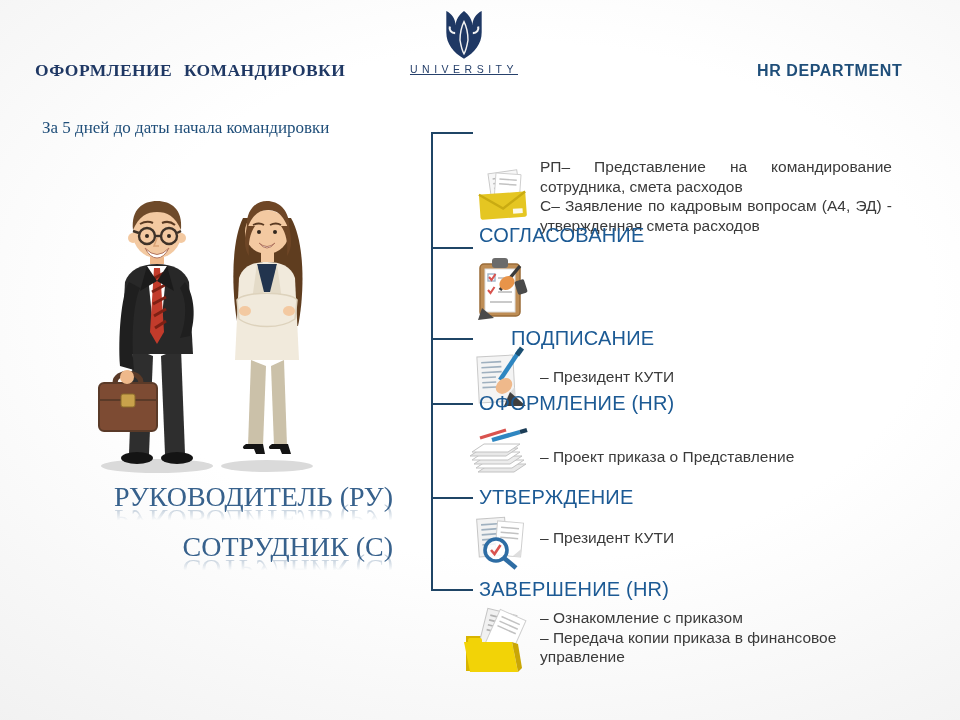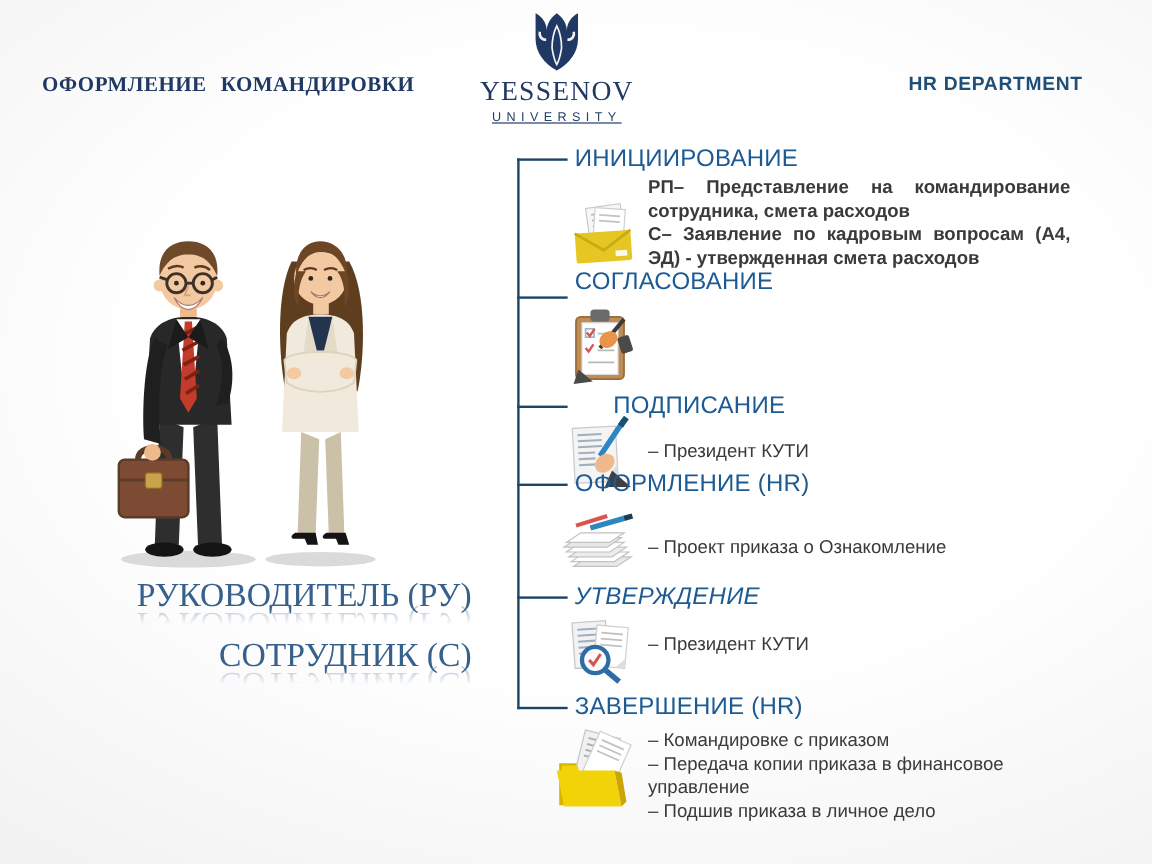--- a/index.html
+++ b/index.html
@@ -21,21 +21,21 @@
   .logo svg{display:block;margin:0 auto;}
   .logo-name{font-family:"Liberation Serif",serif;font-size:23px;color:#1F3864;
         letter-spacing:1px;margin-top:3px;}
   .logo-tagline{font-size:10.5px;color:#26406B;letter-spacing:4.5px;margin-top:3px;text-decoration:underline;}
   
   .tl-line{left:431px;top:132px;width:2px;height:459px;background:#1F4566;}
   .tick{left:431px;width:42px;height:2px;background:#1F4566;}
   
   .stage-title{font-size:20px;color:#1C5A94;letter-spacing:.2px;white-space:nowrap;left:479px;}
   .stage-items{left:540px;font-size:15.5px;line-height:19.5px;color:#3A3A3A;}
-  .s1{top:147px;width:352px;text-align:justify;font-weight:bold;}
+  .s1{top:157px;width:352px;text-align:justify;}
   .s2{top:262px;width:330px;}
   .s3{top:367px;width:330px;}
   .s4{top:447px;width:360px;}
   .s5{top:528px;width:330px;}
   .s6{top:608px;width:302px;}
   
   .captions{left:45px;top:482px;width:348px;text-align:right;
             font-family:"Liberation Serif",serif;color:#37618C;}
   .cap-group{position:relative;height:50px;}
   .cap{font-size:28px;line-height:30px;white-space:nowrap;text-shadow:0 1px 1px rgba(255,255,255,.6);}
@@ -51,24 +51,24 @@
   <div class="abs title">ОФОРМЛЕНИЕ  КОМАНДИРОВКИ</div>
   <div class="abs dept">HR DEPARTMENT</div>
 
   <div class="abs logo">
     <svg width="46" height="52" viewBox="0 0 52 56">
       <path fill="#1F3864" d="M26 56 C14 49 6 39 6 26 L6 2 C12 5 16.5 11 16.5 18.5 C16.5 12 20.5 6 26 2 C31.5 6 35.5 12 35.5 18.5 C35.5 11 40 5 46 2 L46 26 C46 39 38 49 26 56 Z"></path>
       <path d="M16 27 c-4.5 0 -7 -3.5 -6 -7.5" stroke="#f2f2f2" stroke-width="2.4" fill="none"></path>
       <path d="M36 27 c4.5 0 7 -3.5 6 -7.5" stroke="#f2f2f2" stroke-width="2.4" fill="none"></path>
       <path d="M26 14 C23 20 21.5 28 21.5 35 C23 44 24.5 48 26 50.5 C27.5 48 29 44 30.5 35 C30.5 28 29 20 26 14 Z" fill="none" stroke="#f2f2f2" stroke-width="1.6"></path>
     </svg>
-    <div class="logo-name">YESSENOV</div>
     <div class="logo-tagline">UNIVERSITY</div>
   </div>
 
+  <div class="abs subtitle">За 5 дней до даты начала командировки</div>
 
   <svg class="abs" style="left:85px;top:186px;" width="250" height="292" viewBox="0 0 250 292">
 
     <ellipse cx="72" cy="280" rx="56" ry="7" fill="#dadada"></ellipse>
     <ellipse cx="182" cy="280" rx="46" ry="6" fill="#dadada"></ellipse>
 
     <g>
       <path d="M48 162 L44 268 L64 268 L68 170 Z" fill="#2e2e2e"></path>
       <path d="M76 170 L80 268 L100 268 L96 162 Z" fill="#2e2e2e"></path>
       <ellipse cx="52" cy="272" rx="16" ry="6" fill="#141414"></ellipse>
@@ -152,21 +152,20 @@
   <div>
     <div class="abs tl-line"></div>
     <div class="abs tick" style="top:132px;"></div>
     <div class="abs tick" style="top:247px;"></div>
     <div class="abs tick" style="top:338px;"></div>
     <div class="abs tick" style="top:403px;"></div>
     <div class="abs tick" style="top:497px;"></div>
     <div class="abs tick" style="top:589px;"></div>
   </div>
 
-  <div class="abs stage-title" style="top:121px;">ИНИЦИИРОВАНИЕ</div>
   <svg class="abs" style="left:474px;top:166px;" width="58" height="58" viewBox="0 0 60 60">
     <g transform="rotate(-8 30 18)">
         <rect x="16" y="6" width="30" height="24" fill="#f7f7f7" stroke="#c9c9c9"></rect>
       <path d="M20 12 h22 M20 17 h22 M20 22 h16" stroke="#b9b9b9" stroke-width="1.6"></path>
       </g>
     <g transform="rotate(4 34 18)">
         <rect x="22" y="8" width="26" height="22" fill="#ffffff" stroke="#cfcfcf"></rect>
       <path d="M26 14 h18 M26 19 h18" stroke="#c2c2c2" stroke-width="1.5"></path>
       </g>
     <g transform="rotate(-4 30 42)">
@@ -219,24 +218,24 @@
       <path d="M10 40 L46 40 L58 32 L22 32 Z" fill="#ececec"></path>
       <path d="M8 36 L44 36 L56 28 L20 28 Z" fill="#ffffff"></path>
       <path d="M6 32 L42 32 L54 24 L18 24 Z" fill="#e8e8e8"></path>
       <path d="M8 28 L44 28 L56 20 L20 20 Z" fill="#ffffff"></path>
     </g>
     <path d="M16 14 L42 6" stroke="#D9534F" stroke-width="3.4"></path>
     <path d="M28 16 L56 8" stroke="#2E86C1" stroke-width="4.4"></path>
     <path d="M56 8 L63 6" stroke="#1b3d57" stroke-width="4.4"></path>
   </svg>
   <div class="abs stage-items s4">
-    <div>– Проект приказа  о Ознакомление</div>
-  </div>
-
-  <div class="abs stage-title" style="top:486px;font-style:italic;">УТВЕРЖДЕНИЕ</div>
+    <div>– Проект приказа  о Представление</div>
+  </div>
+
+  <div class="abs stage-title" style="top:486px;">УТВЕРЖДЕНИЕ</div>
   <svg class="abs" style="left:472px;top:512px;" width="60" height="58" viewBox="0 0 60 58">
     <g transform="rotate(-4 22 26)">
       <rect x="6" y="6" width="28" height="38" fill="#f2f2f2" stroke="#c5c5c5"></rect>
       <path d="M10 12 h20 M10 17 h20 M10 22 h20 M10 27 h14 M10 32 h14" stroke="#9fb0bf" stroke-width="1.7"></path>
     </g>
     <g transform="rotate(5 38 28)">
       <rect x="24" y="10" width="26" height="34" fill="#ffffff" stroke="#cfcfcf"></rect>
       <path d="M28 16 h18 M28 21 h18 M28 26 h18" stroke="#c2c2c2" stroke-width="1.5"></path>
       <path d="M50 36 L42 44 L50 44 Z" fill="#dedede"></path>
     </g>
@@ -257,18 +256,17 @@
     </g>
     <g transform="rotate(24 46 30)">
       <rect x="30" y="8" width="28" height="38" fill="#ffffff" stroke="#cfcfcf"></rect>
       <path d="M34 14 h20 M34 19 h20 M34 24 h20" stroke="#c2c2c2" stroke-width="1.5"></path>
     </g>
     <path d="M4 36 L52 36 L58 66 L10 66 Z" fill="#F2D307"></path>
     <path d="M52 36 L58 66 L62 62 L58 38 Z" fill="#C9A606"></path>
     <rect x="8" y="32" width="14" height="6" rx="2" fill="#F2D307"></rect>
   </svg>
   <div class="abs stage-items s6">
-    <div>– Командировке  с приказом</div>
+    <div>– Ознакомление  с приказом</div>
     <div>– Передача  копии приказа  в финансовое управление</div>
-    <div>– Подшив приказа  в личное дело</div>
   </div>
 
 </div>
 
 </body></html>

